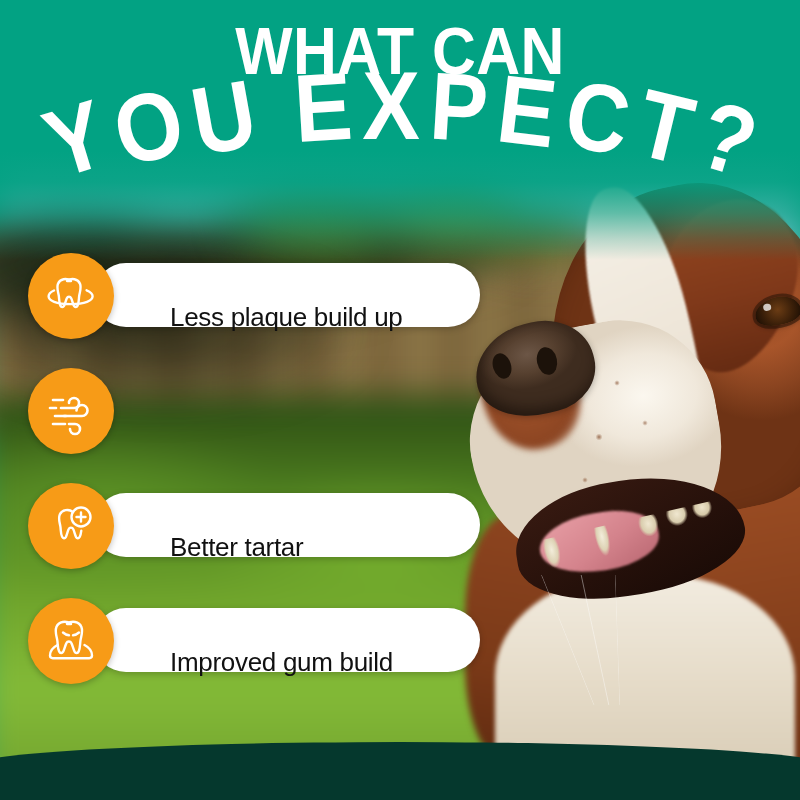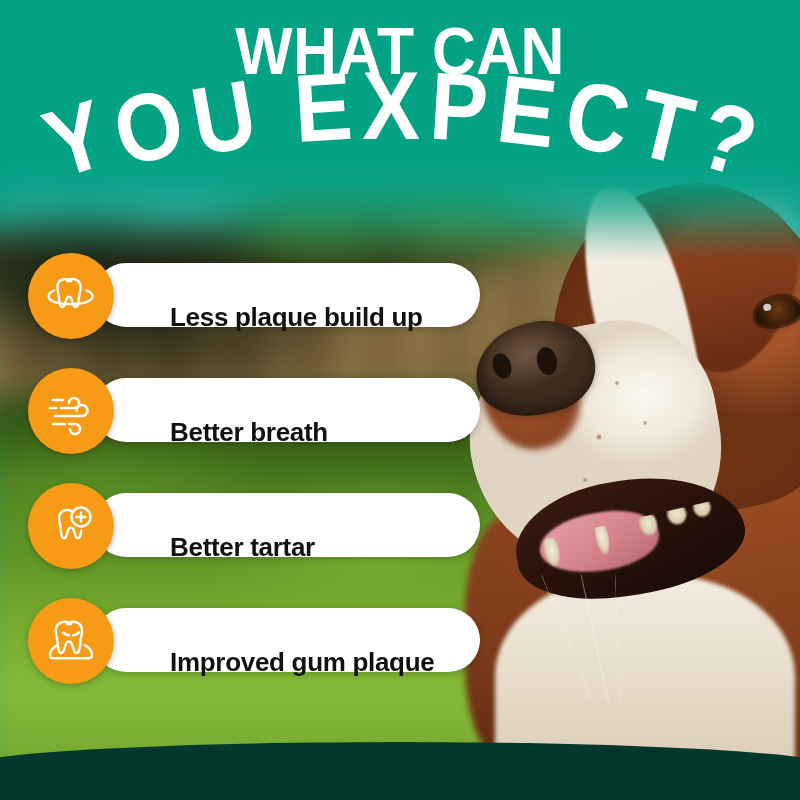--- a/index.html
+++ b/index.html
@@ -333,21 +333,21 @@
     background: #ffffff;
     border-radius: 34px;
     box-shadow: 0 2px 7px rgba(0,0,0,0.22);
     display: flex;
     align-items: center;
   }
   .pill-text {
     margin-left: 76px;
     color: #111111;
     font-family: "Liberation Sans", sans-serif;
-    font-weight: bold;
+    font-weight: normal;
     font-size: 26px;
     letter-spacing: -0.3px;
     white-space: nowrap;
     margin-top: 44px;
   }
 
   .badge {
     position: absolute;
     left: 0; top: 0;
     width: 86px; height: 86px;
@@ -422,23 +422,20 @@
         <span>
           <svg width="56" height="56" viewBox="0 0 56 56" fill="none" stroke="#ffffff" stroke-width="2.4" stroke-linecap="round" stroke-linejoin="round">
             <path d="M28 13c-4.5-3.5-11-2.2-13 2.8-1.6 4 .2 8 .8 12 .5 3.3.2 7 1.6 9.8.9 1.8 2.7 2 3.6.3 1.2-2.3 1.7-5.3 2.8-7.7.9-1.9 3.5-1.9 4.4 0 1.1 2.4 1.6 5.4 2.8 7.7.9 1.7 2.7 1.5 3.6-.3 1.4-2.8 1.1-6.5 1.6-9.8.6-4 2.4-8 .8-12-2-5-8.5-6.3-13-2.8z"></path>
             <path d="M11 22.5c-3.3 1.5-5.4 3.5-5.4 5.8 0 4.3 7.5 7.8 22 7.8s22-3.5 22-7.8c0-2.4-2.3-4.5-6-6"></path>
           </svg>
         </span>
       </div>
     </div>
 
     <div class="row row-2">
-      <div class="pill">
-        <span class="pill-text">Better breath</span>
-      </div>
       <div class="badge">
         <span>
           <svg width="58" height="58" viewBox="0 0 58 58" fill="none" stroke="#ffffff" stroke-width="2.6" stroke-linecap="round" stroke-linejoin="round">
             <path d="M11 18h10"></path>
             <path d="M8 26h6"></path>
             <path d="M13 34h11"></path>
             <path d="M11 42h12"></path>
             <path d="M19 26h13a5 5 0 1 0-5-5"></path>
             <path d="M22 34h18a5.5 5.5 0 1 0-5.5-5.5"></path>
             <path d="M27 42h6a5 5 0 1 1-5 5"></path>
@@ -457,21 +454,21 @@
             <path d="M30 14c-4.3-3.4-11-2.4-13.2 2.4-1.8 4 0 8.2.6 12.3.5 3.4.2 7.2 1.7 10.1.9 1.8 2.8 2 3.7.3 1.2-2.4 1.7-5.5 2.9-8 .9-2 3.6-2 4.5 0 1.2 2.5 1.7 5.6 2.9 8 .9 1.7 2.8 1.5 3.7-.3.9-1.8 1.2-4 1.5-6.2"></path>
             <circle cx="38" cy="19" r="9.5"></circle>
             <path d="M38 14.5v9M33.5 19h9"></path>
           </svg>
         </span>
       </div>
     </div>
 
     <div class="row row-4">
       <div class="pill">
-        <span class="pill-text">Improved gum plaque</span>
+        <span class="pill-text">Improved gum build</span>
       </div>
       <div class="badge">
         <span>
           <svg width="58" height="58" viewBox="0 0 58 58" fill="none" stroke="#ffffff" stroke-width="2.4" stroke-linecap="round" stroke-linejoin="round">
             <path d="M29 12c-5-3.8-12.4-2.5-14.6 3-1.8 4.5.2 9 .9 13.4.6 3.7.2 7.8 1.8 11 1 2 3 2.2 4.1.3 1.3-2.6 1.9-6 3.2-8.6 1-2.2 4-2.2 5 0 1.3 2.6 1.9 6 3.2 8.6 1 1.9 3.1 1.7 4.1-.3 1.6-3.2 1.2-7.3 1.8-11 .7-4.4 2.7-8.9.9-13.4-2.2-5.5-9.6-6.8-14.4-3z"></path>
             <path d="M15.5 33c-4.5 2.3-7.5 6.3-7.5 10.6 0 1.6 1.2 2.6 2.8 2.6h36.4c1.6 0 2.8-1 2.8-2.6 0-4.3-3-8.3-7.5-10.6"></path>
             <path d="M21 20.5c1.8 1.6 4 2.6 6 2.8M37 20.5c-1.8 1.6-4 2.6-6 2.8"></path>
           </svg>
         </span>
       </div>

